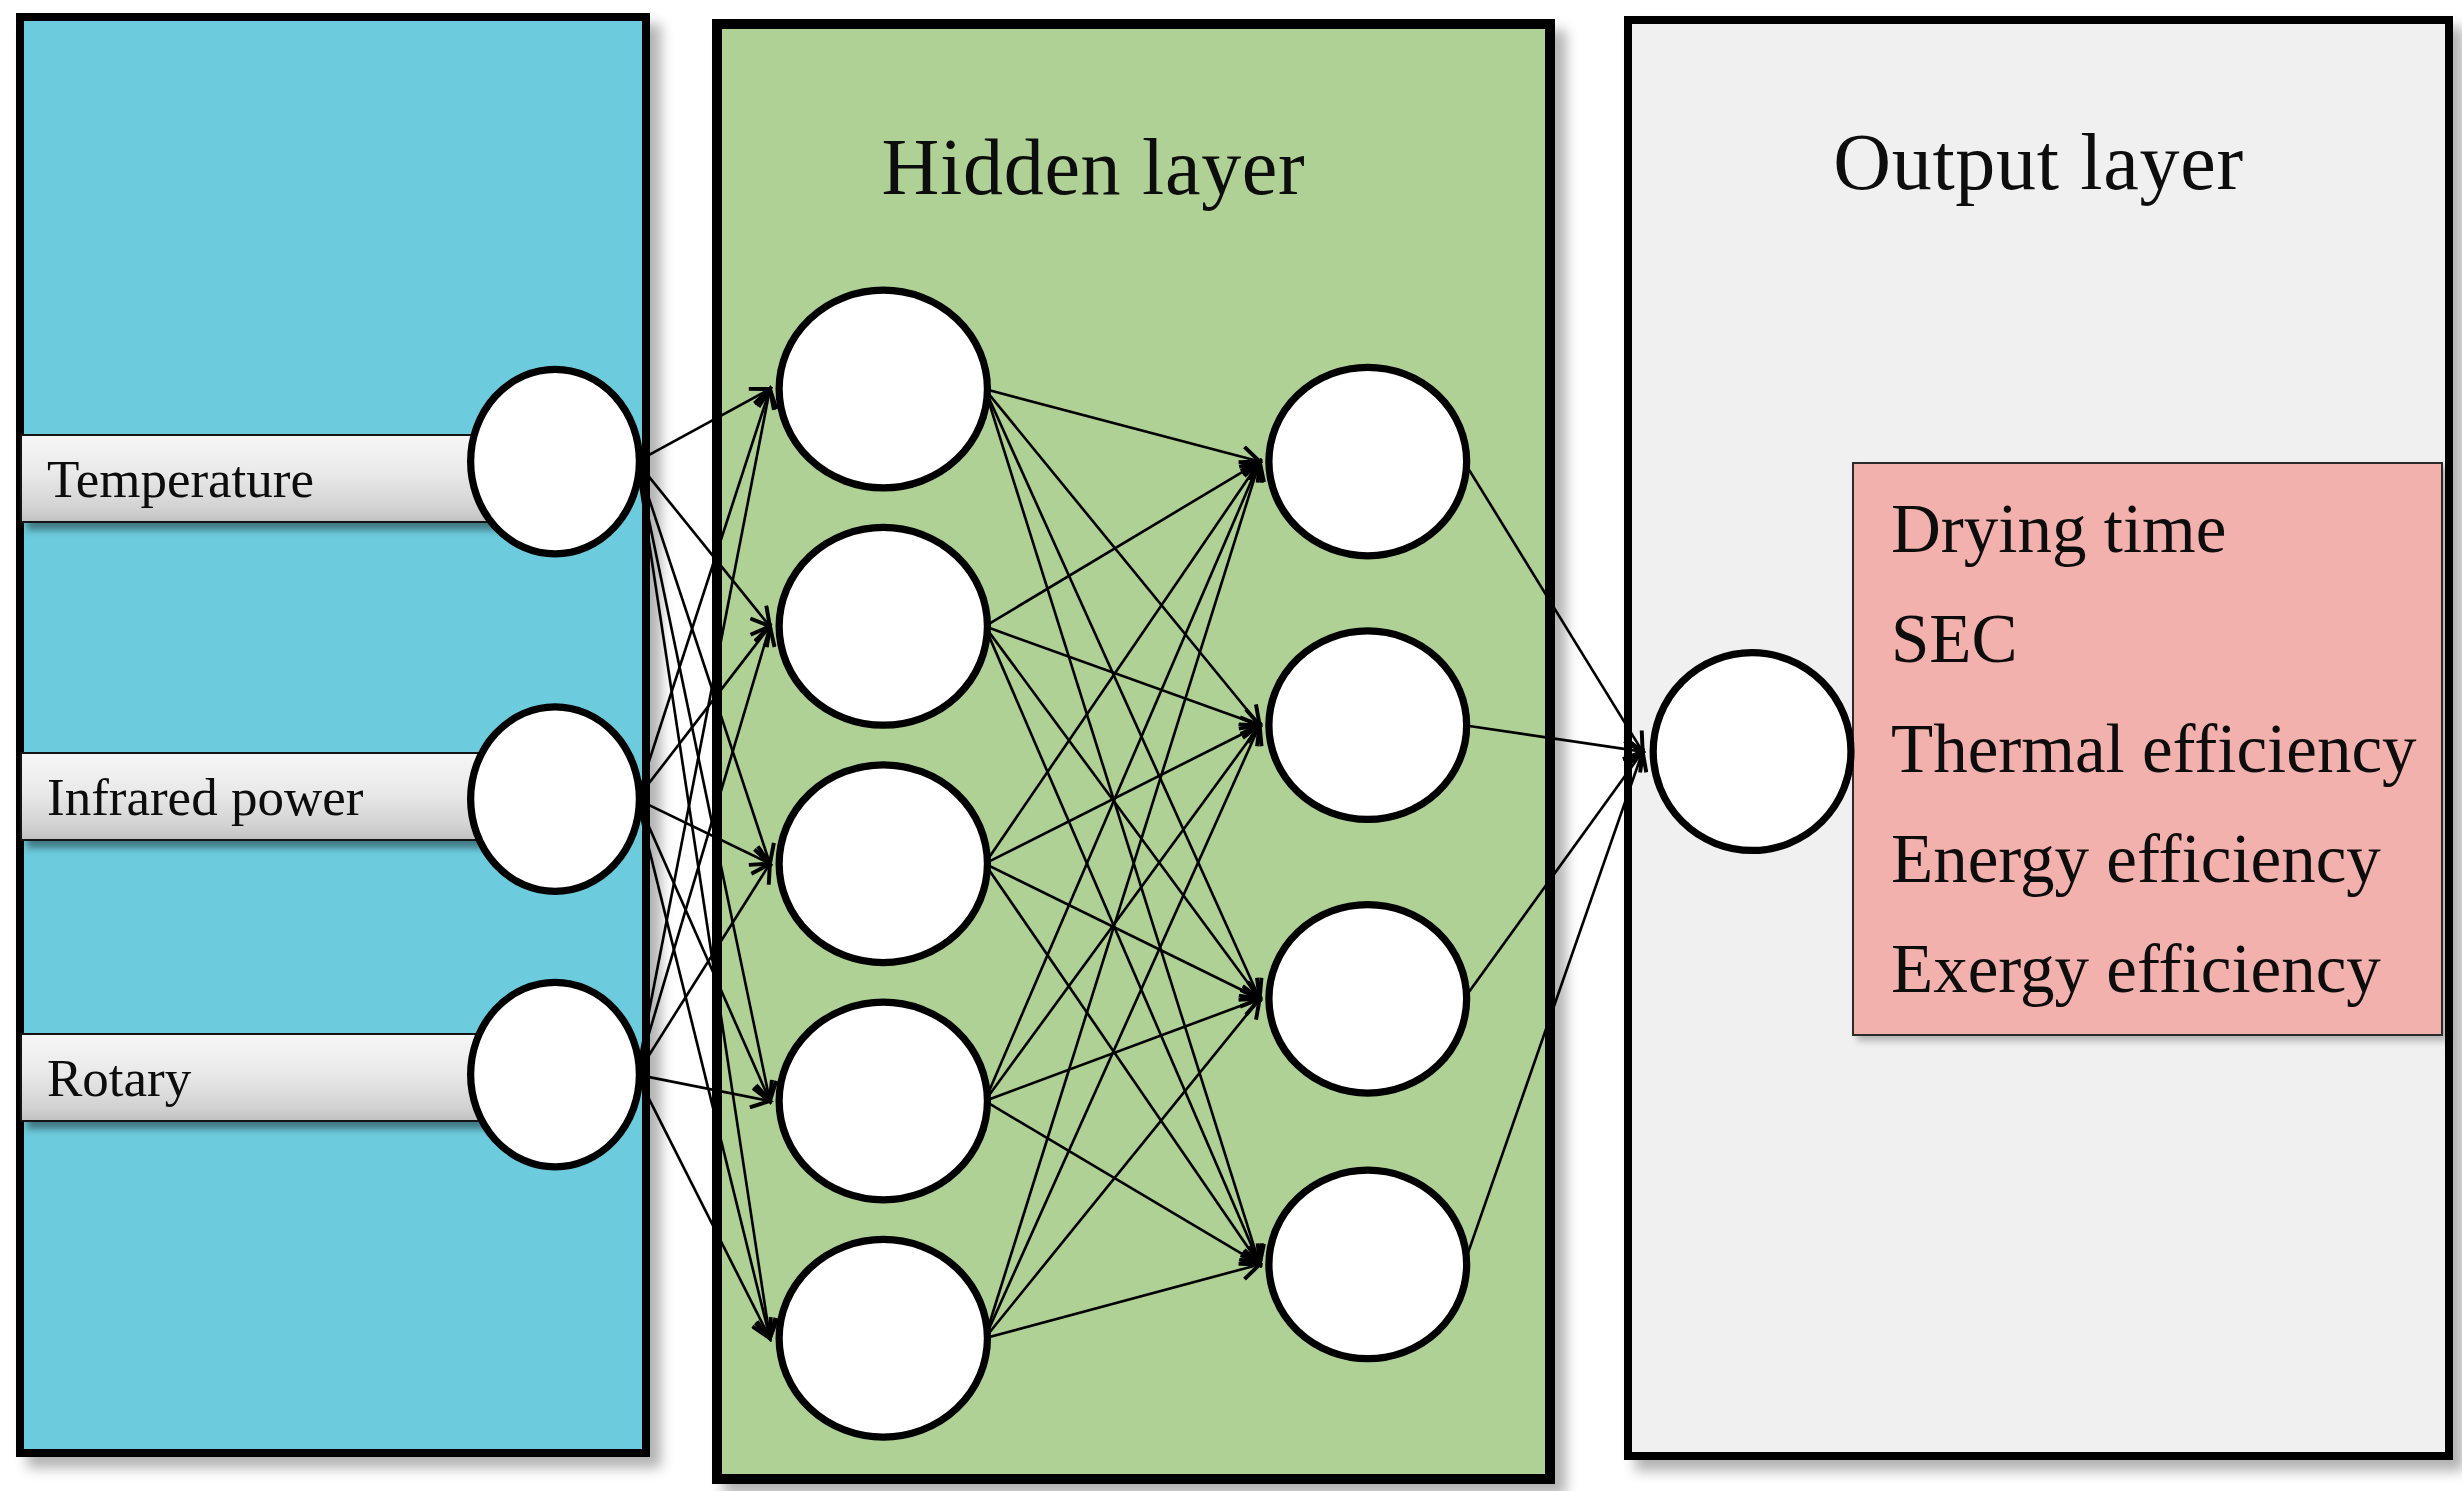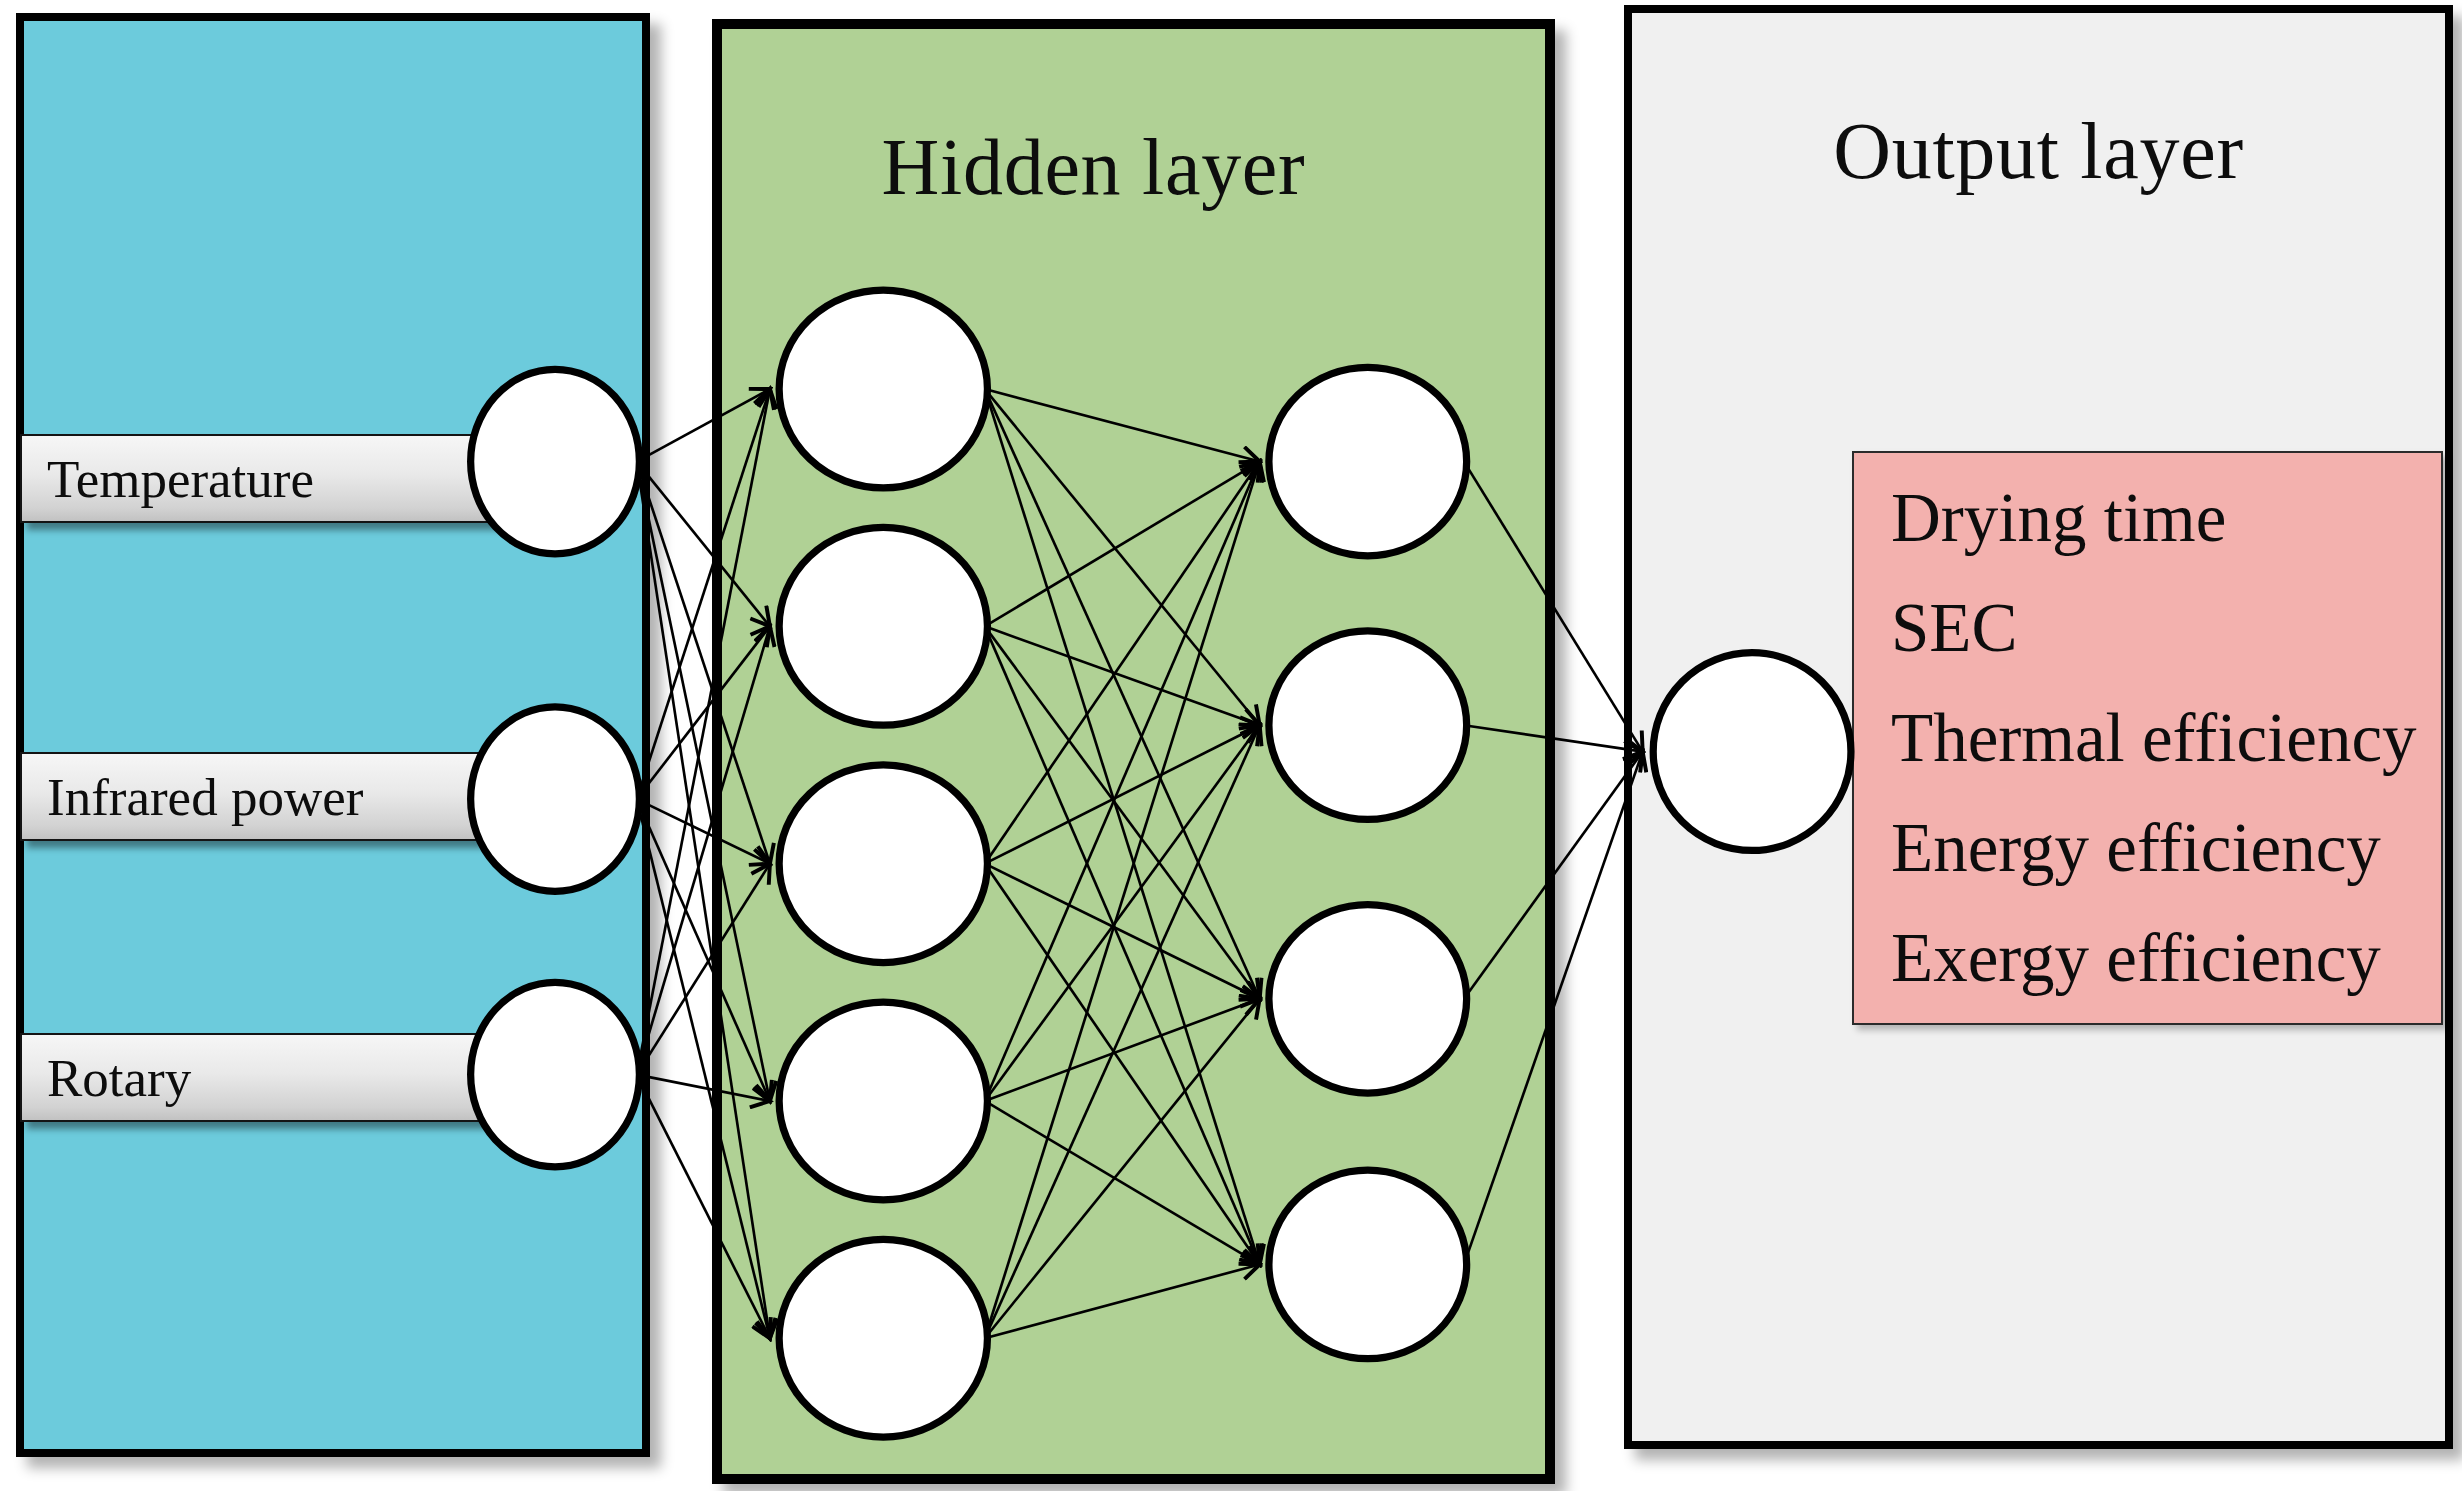--- a/index.html
+++ b/index.html
@@ -20,21 +20,21 @@
   #input-box{
     left:16px;top:13px;width:634px;height:1444px;
     background:var(--input-bg,#6CCBDC);
   }
   #hidden-box{
     left:712px;top:18.5px;width:843px;height:1465px;
     border-width:10px;
     background:var(--hidden-bg,#B0D195);
   }
   #output-box{
-    left:1624px;top:5px;width:829px;height:1444px;
+    left:1624px;top:16px;width:829px;height:1444px;
     border-width:8.6px;
     background:var(--output-bg,#F0F0F0);
   }
   .layer-title{
     position:absolute;left:0;right:0;top:92px;
     text-align:center;
     font-size:80px;
     line-height:1.15;
     letter-spacing:0.7px;
     white-space:nowrap;

